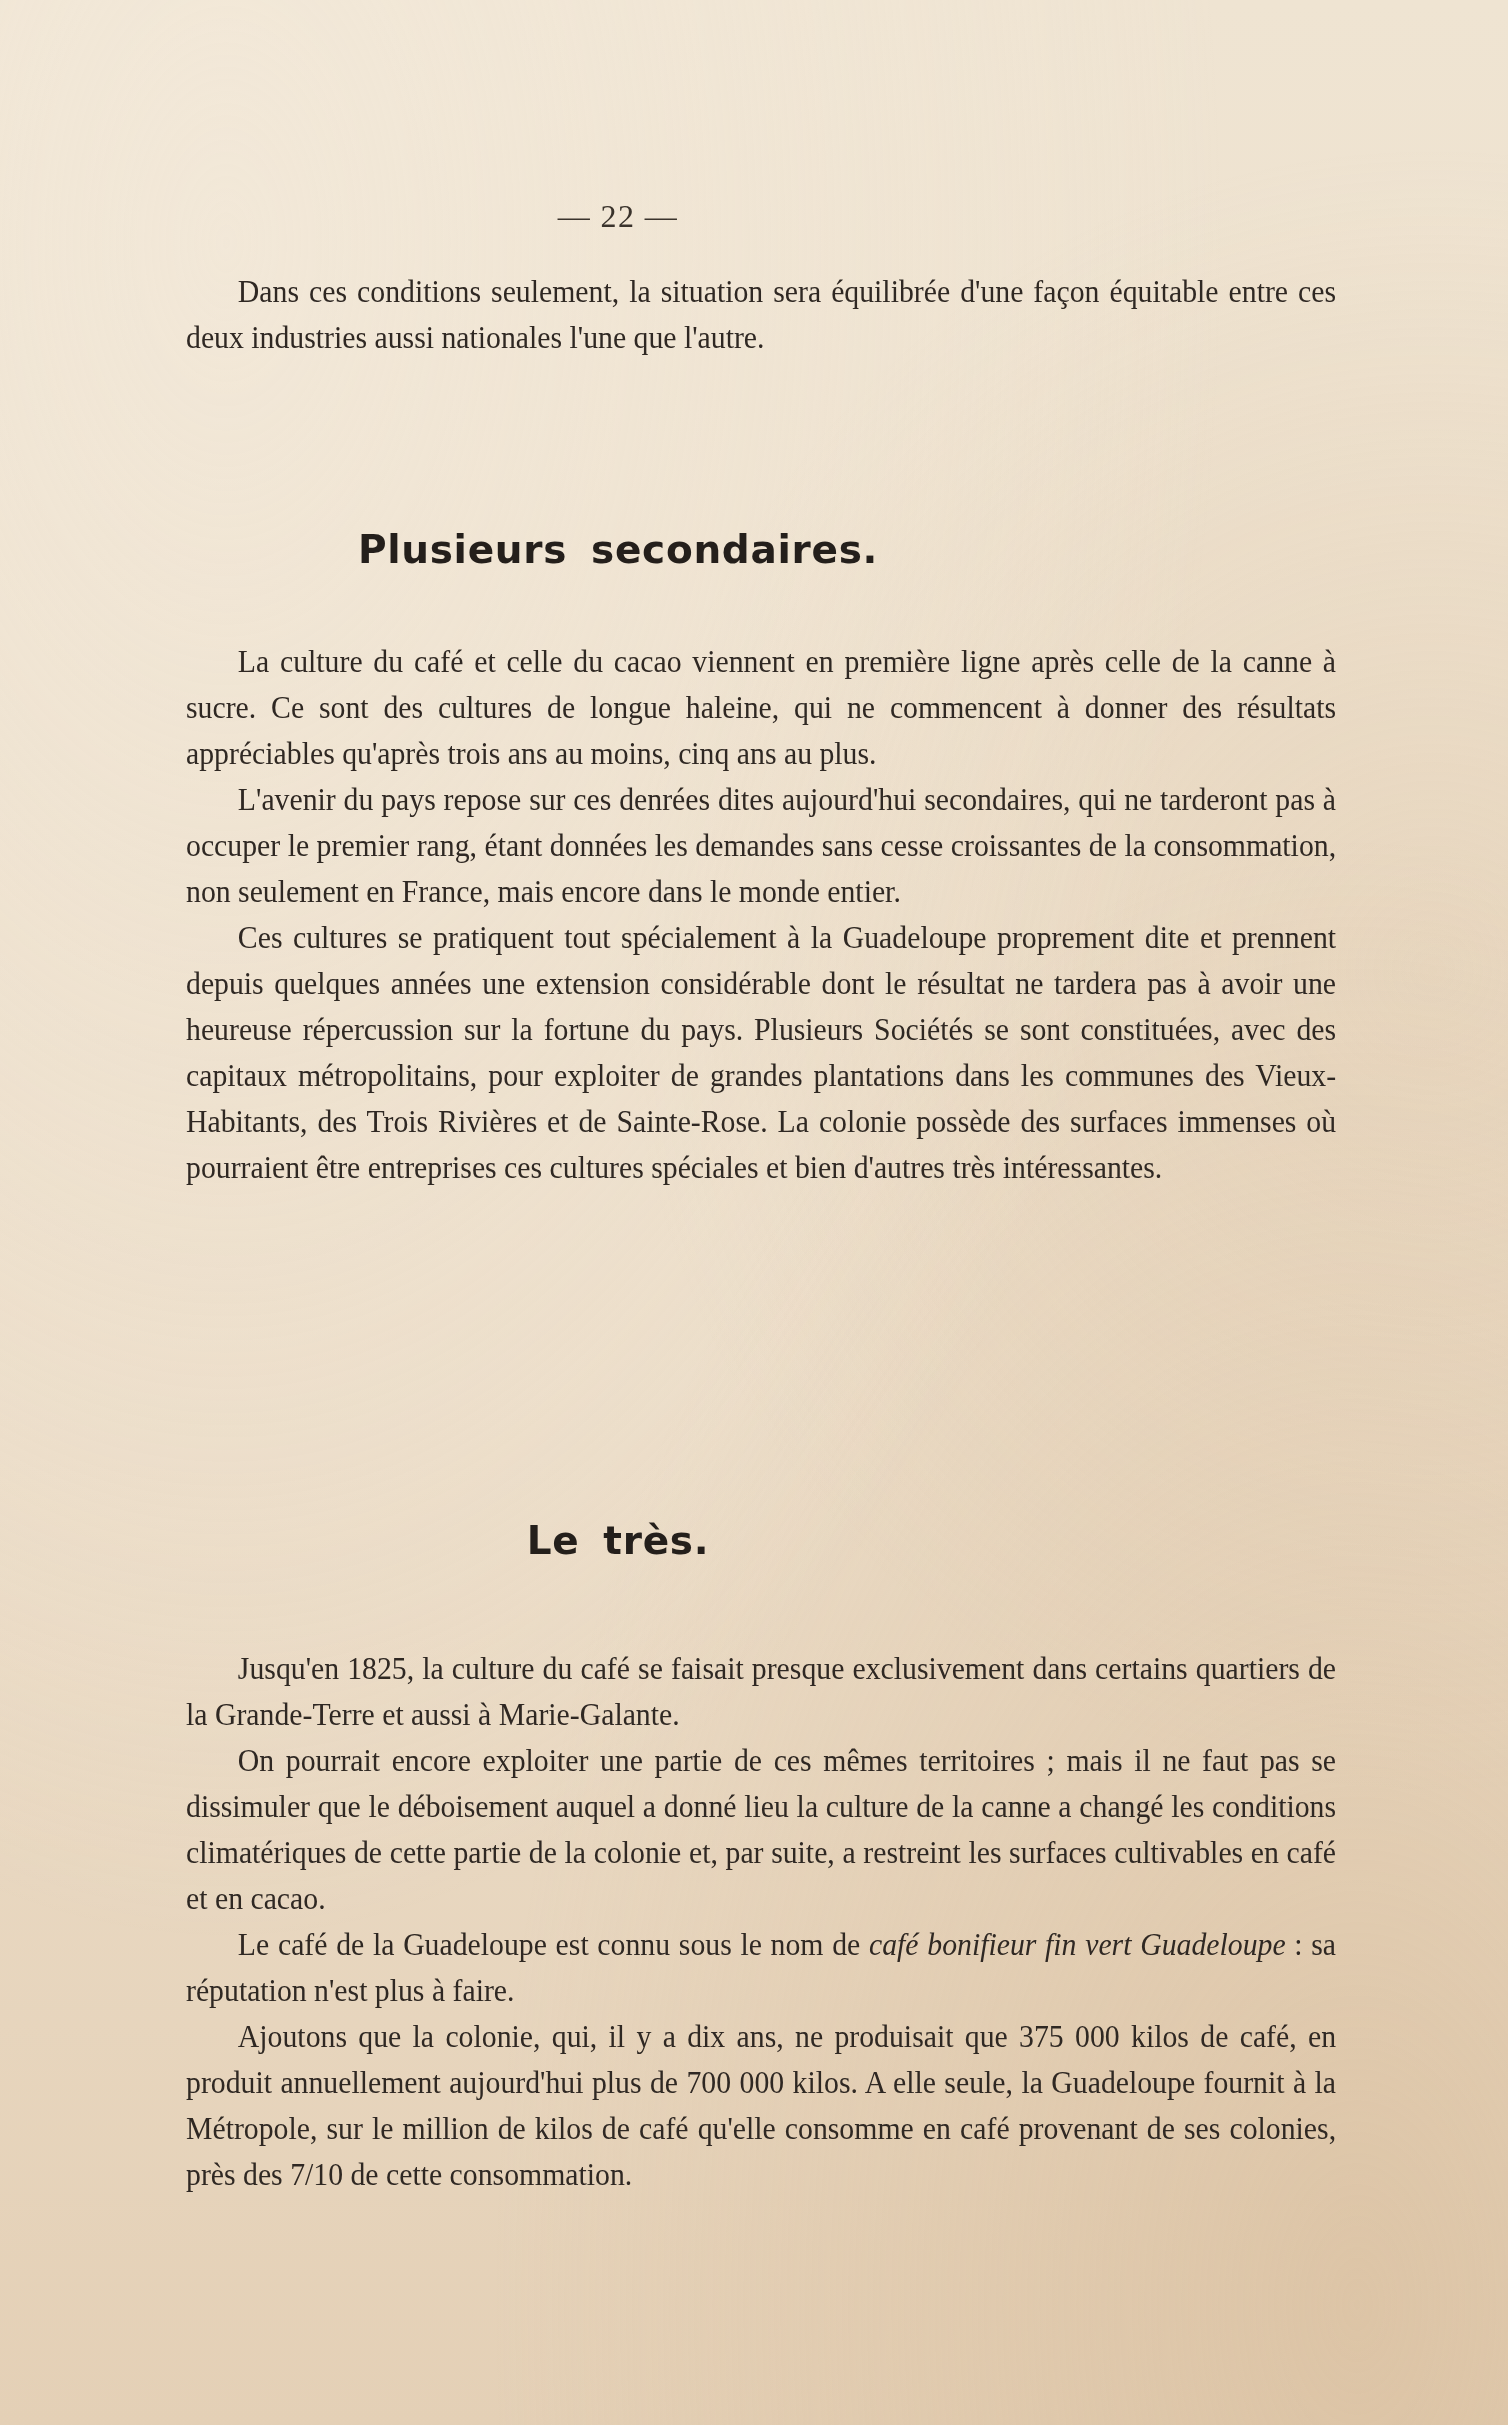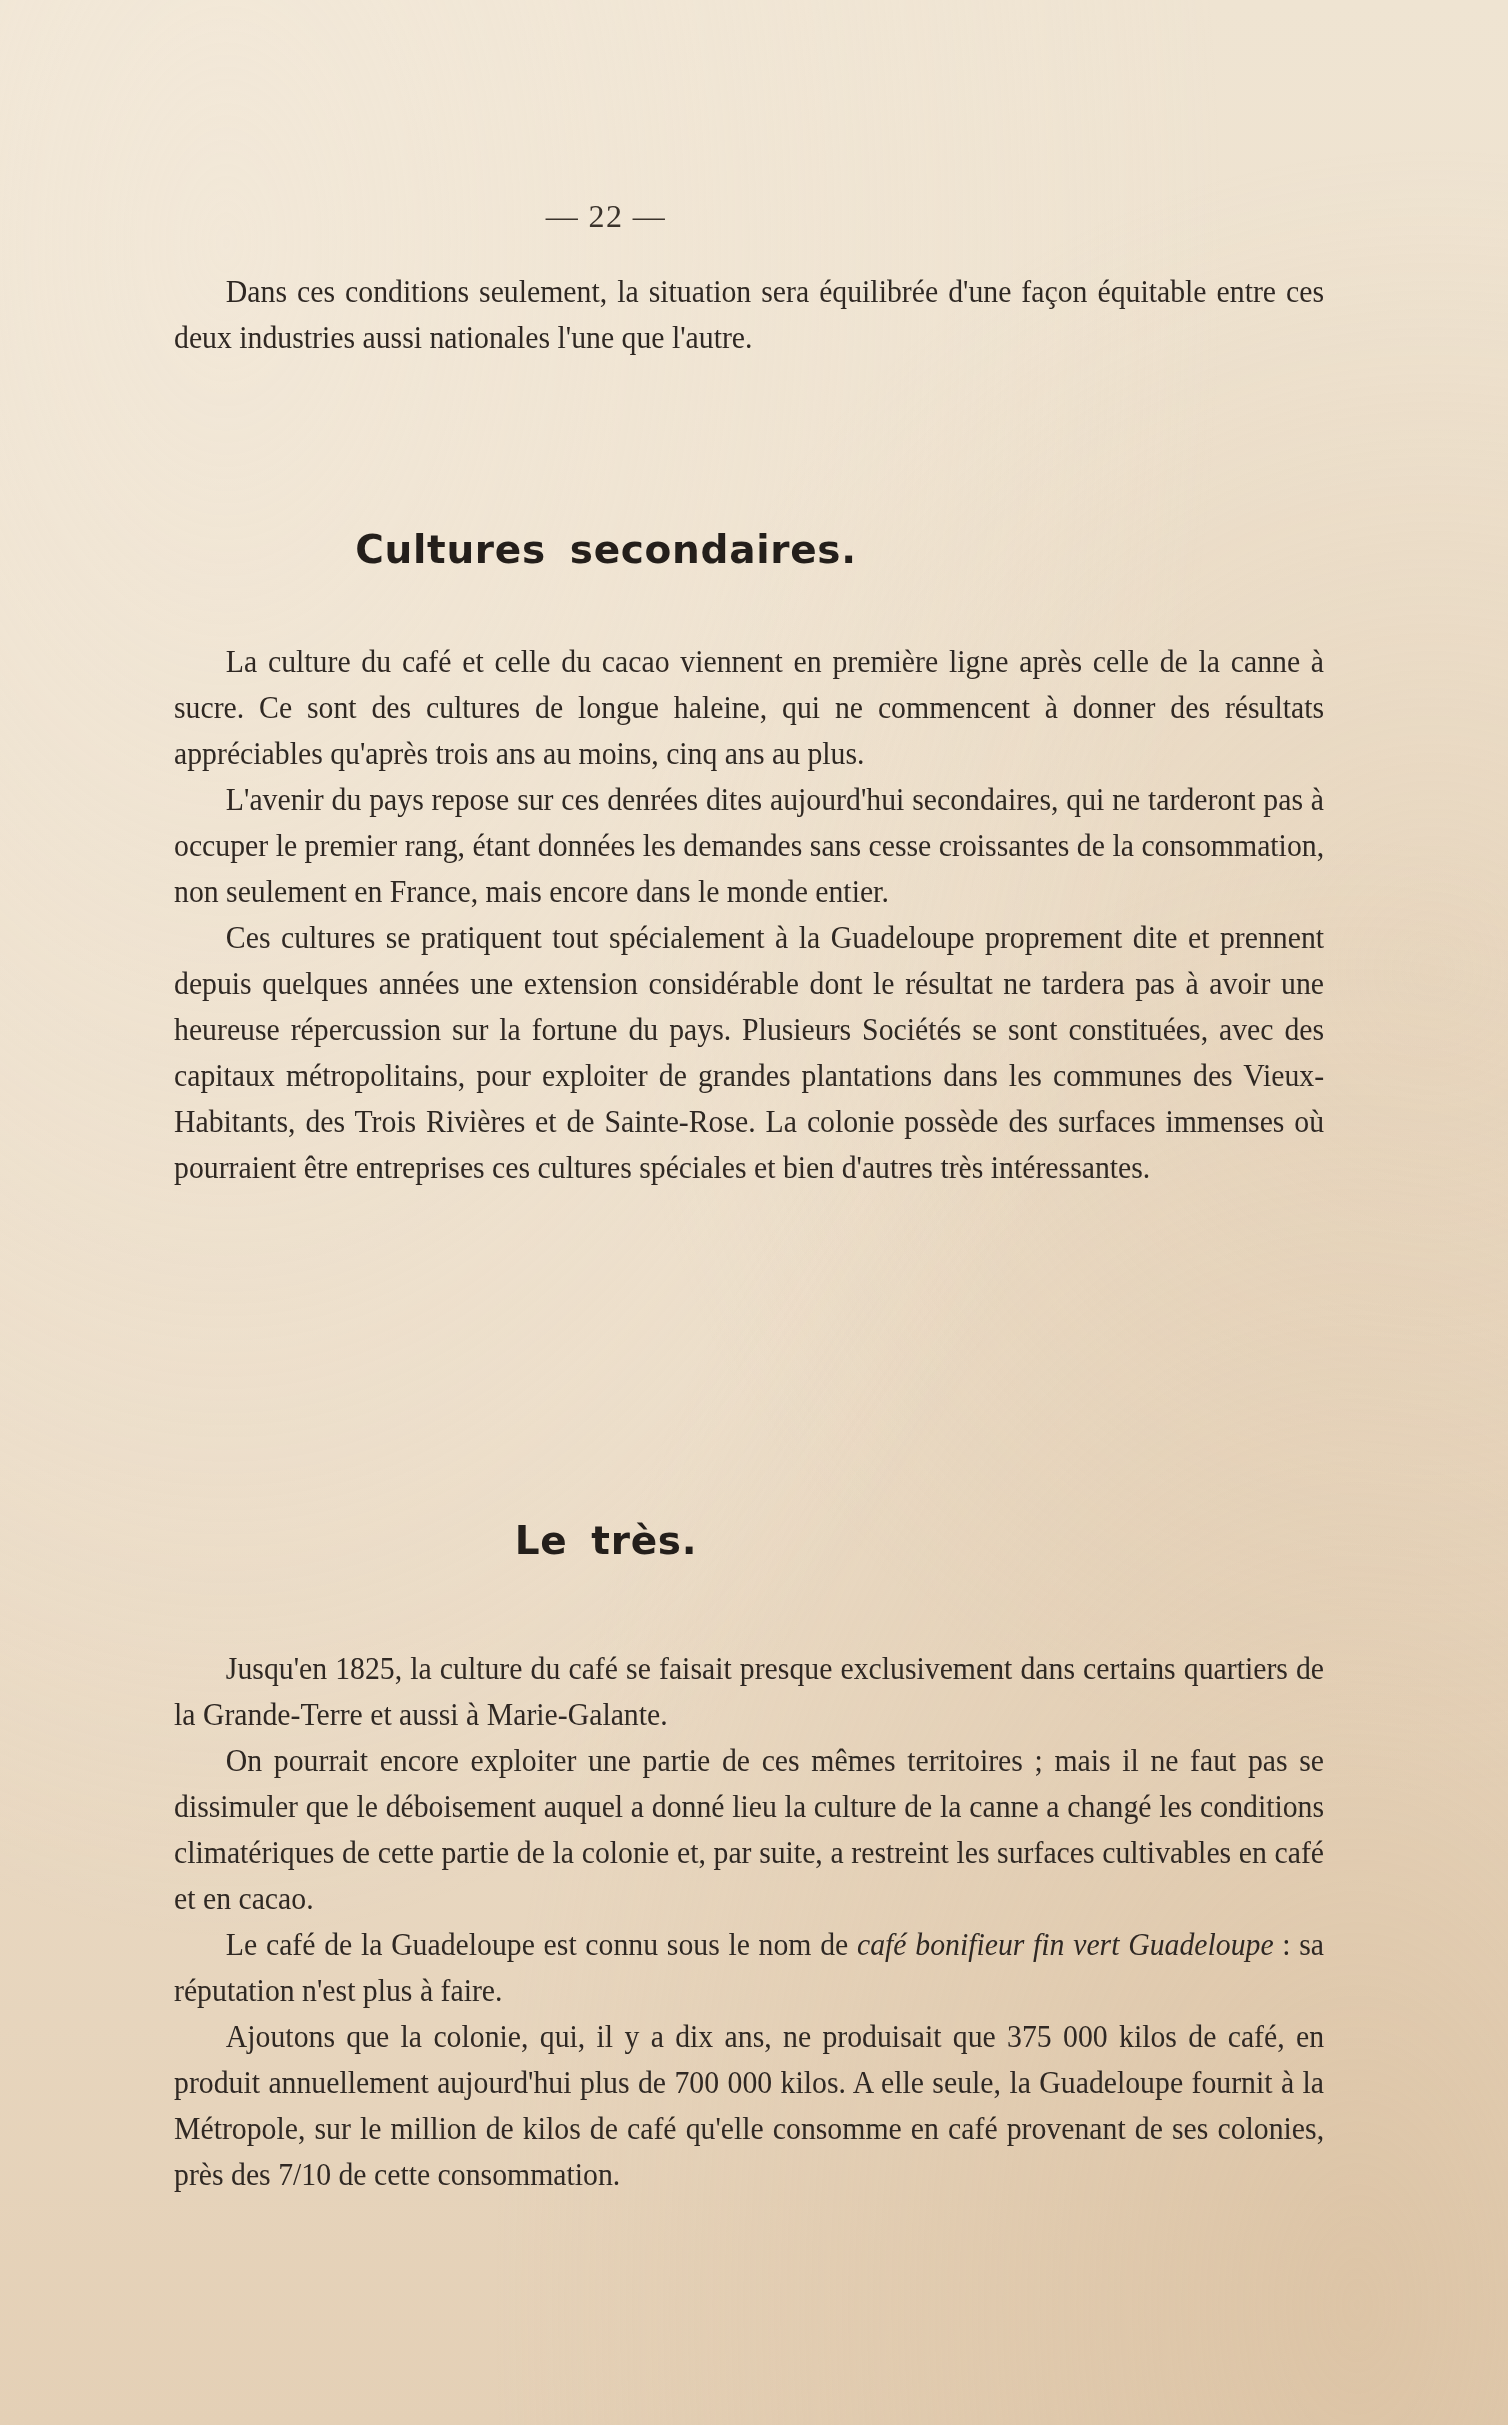--- a/index.html
+++ b/index.html
@@ -15,21 +15,21 @@
         radial-gradient(ellipse at 15% 10%, rgba(245,236,222,0.55), rgba(245,236,222,0) 55%),
         radial-gradient(ellipse at 90% 95%, rgba(214,186,152,0.55), rgba(214,186,152,0) 45%),
         radial-gradient(ellipse at 95% 40%, rgba(222,198,168,0.35), rgba(222,198,168,0) 40%),
         linear-gradient(180deg, #efe4d2 0%, #ebdcc7 60%, #e4d0b6 100%);
       font-family: "Liberation Serif", "DejaVu Serif", serif;
       color: #2c2622;
       position: relative;
     }
     .page {
       position: absolute;
-      left: 0; top: 0;
+      left: 12px; top: 0;
       width: 1212px; height: 2426px;
     }
     .page-number {
       position: absolute;
       top: 198px;
       left: 0;
       width: 100%;
       text-align: center;
       font-size: 32px;
       letter-spacing: 1.4px;
@@ -75,21 +75,21 @@
 <body>
 
 <div class="page">
 
   <div class="page-number">— 22 —</div>
 
   <div class="text-block block-1">
     <p>Dans ces conditions seulement, la situation sera équilibrée d'une façon équitable entre ces deux industries aussi nationales l'une que l'autre.</p>
   </div>
 
-  <h2 class="heading heading-1" style="margin:0;">Cultures secondaires.</h2>
+  <h2 class="heading heading-1" style="margin:0;">Plusieurs secondaires.</h2>
 
   <div class="text-block block-2">
     <p>La culture du café et celle du cacao viennent en première ligne après celle de la canne à sucre. Ce sont des cultures de longue haleine, qui ne commencent à donner des résultats appréciables qu'après trois ans au moins, cinq ans au plus.</p>
     <p>L'avenir du pays repose sur ces denrées dites aujourd'hui secondaires, qui ne tarderont pas à occuper le premier rang, étant données les demandes sans cesse croissantes de la consommation, non seulement en France, mais encore dans le monde entier.</p>
     <p>Ces cultures se pratiquent tout spécialement à la Guadeloupe proprement dite et prennent depuis quelques années une extension considérable dont le résultat ne tardera pas à avoir une heureuse répercussion sur la fortune du pays. Plusieurs Sociétés se sont constituées, avec des capitaux métropolitains, pour exploiter de grandes plantations dans les communes des Vieux-Habitants, des Trois Rivières et de Sainte-Rose. La colonie possède des surfaces immenses où pourraient être entreprises ces cultures spéciales et bien d'autres très intéressantes.</p>
   </div>
 
   <h2 class="heading heading-2" style="margin:0;">Le très.</h2>
 
   <div class="text-block block-3">

